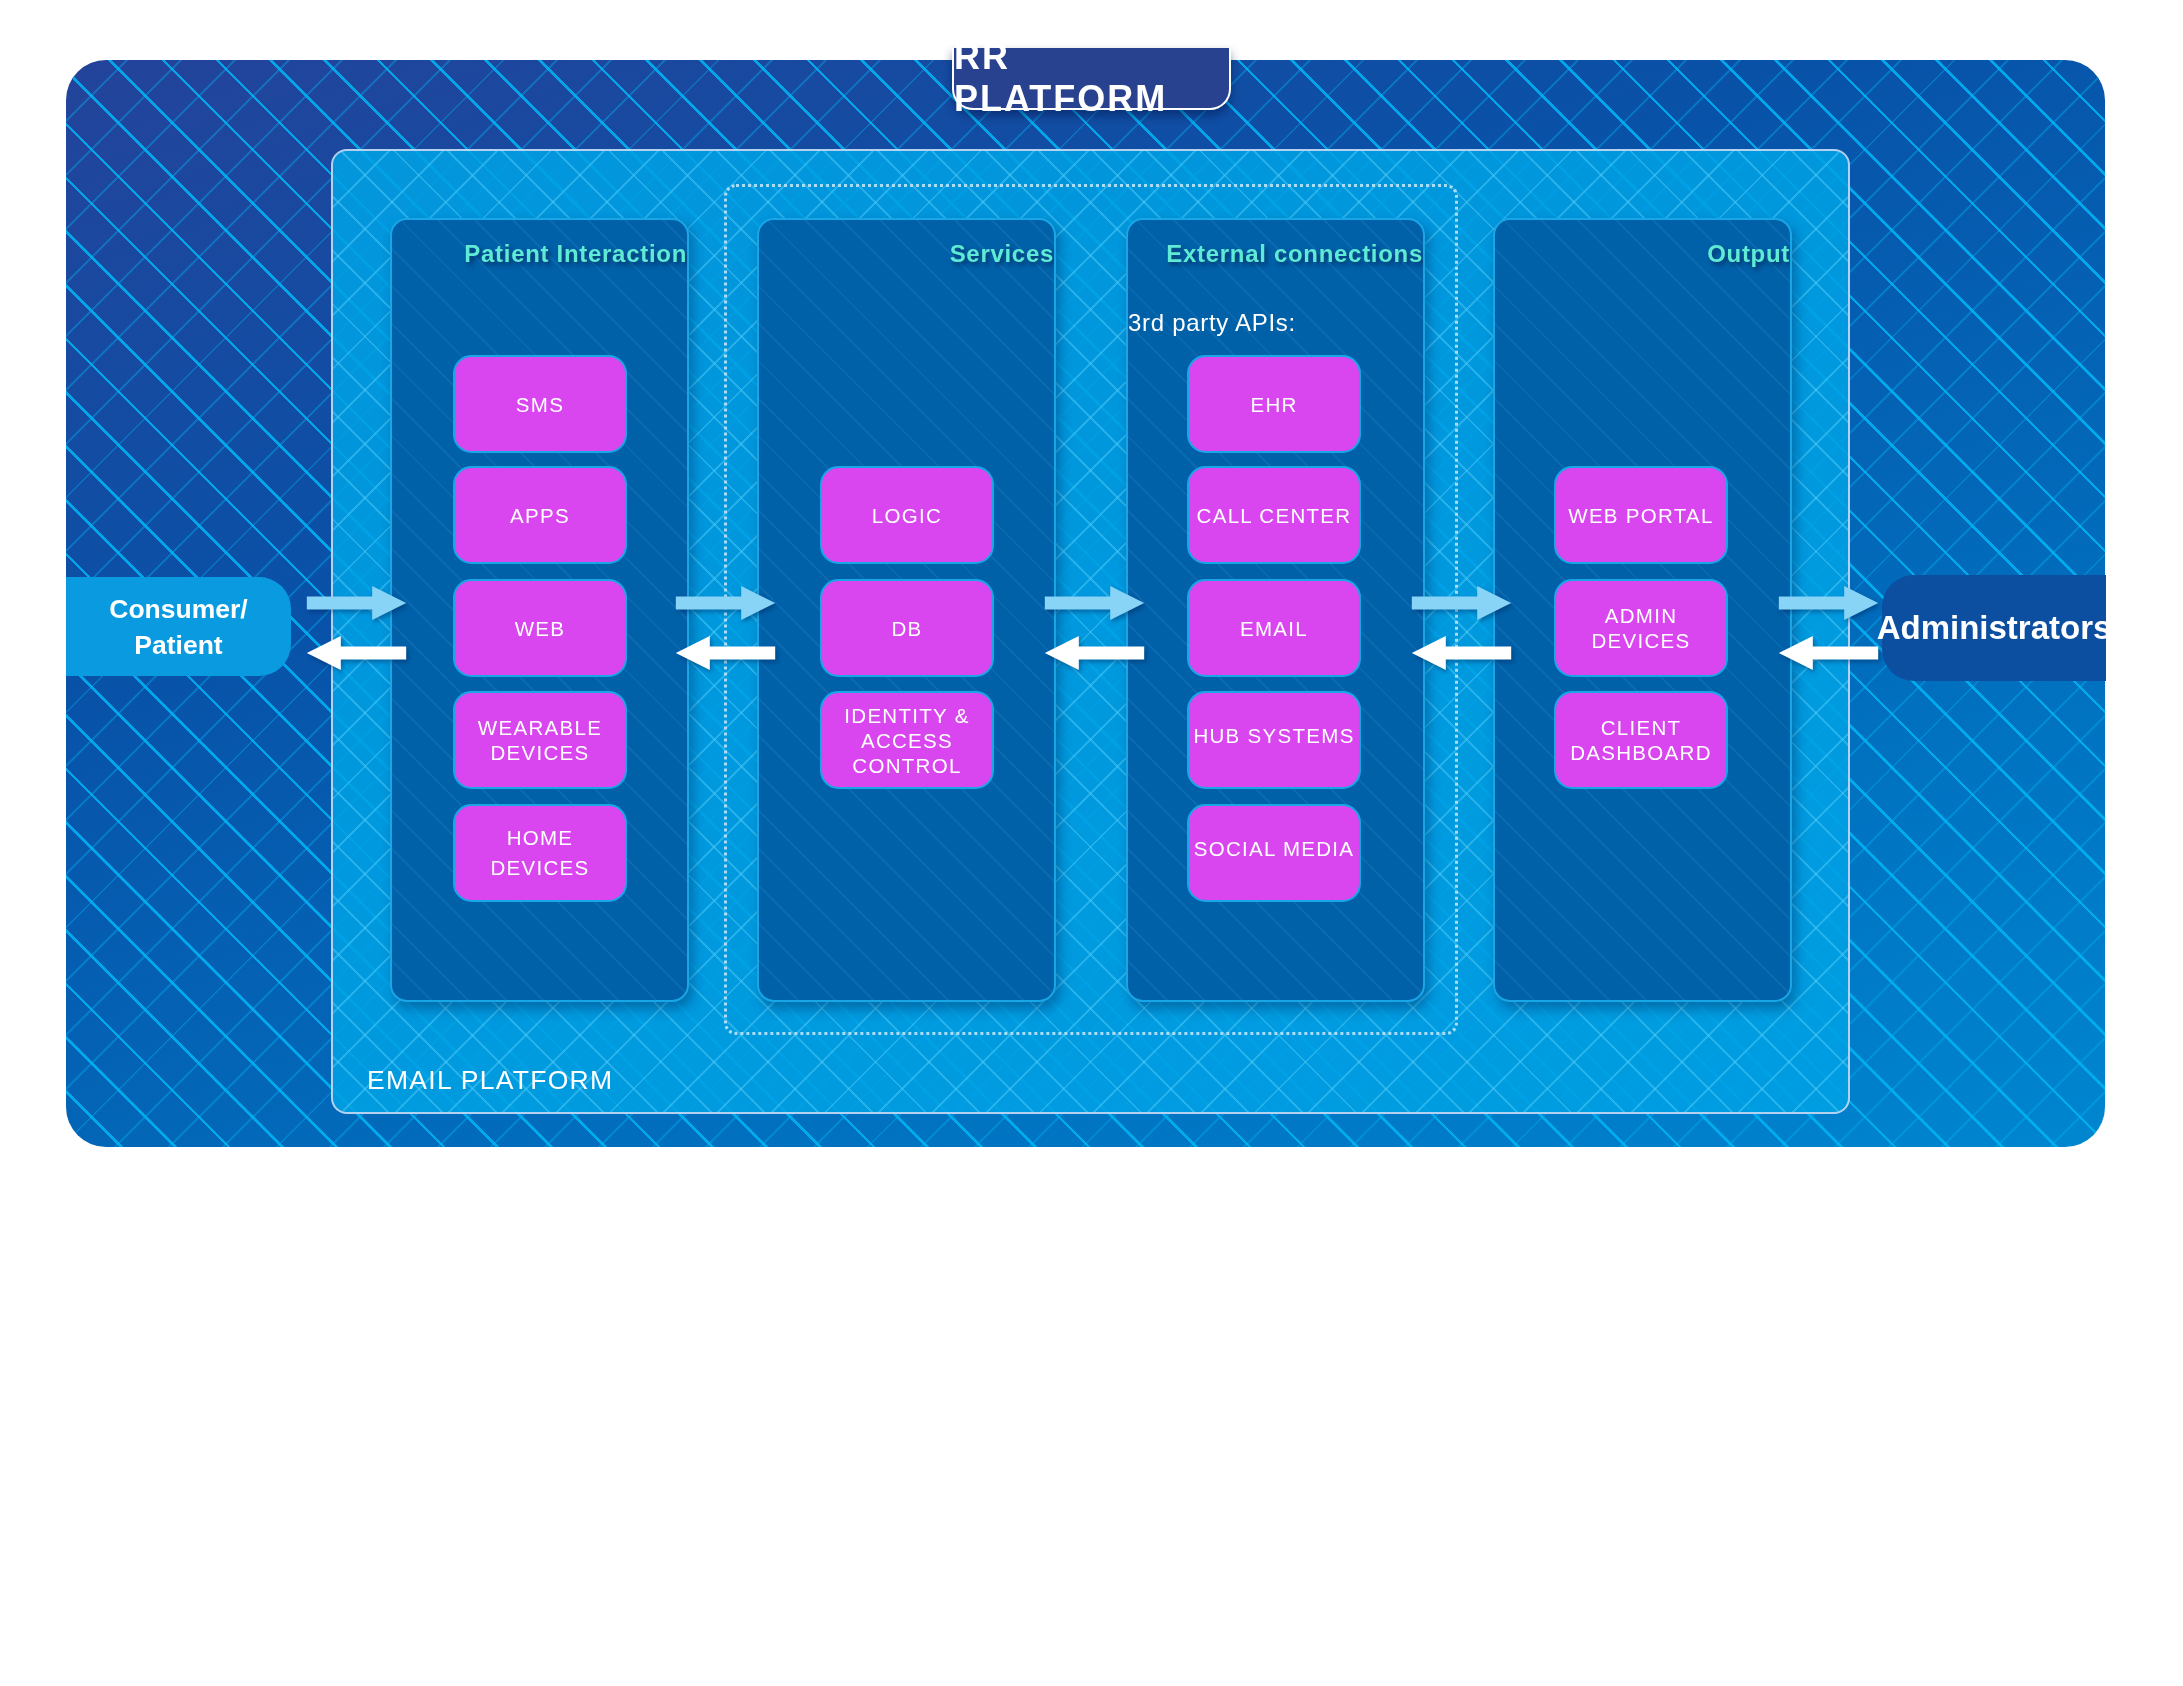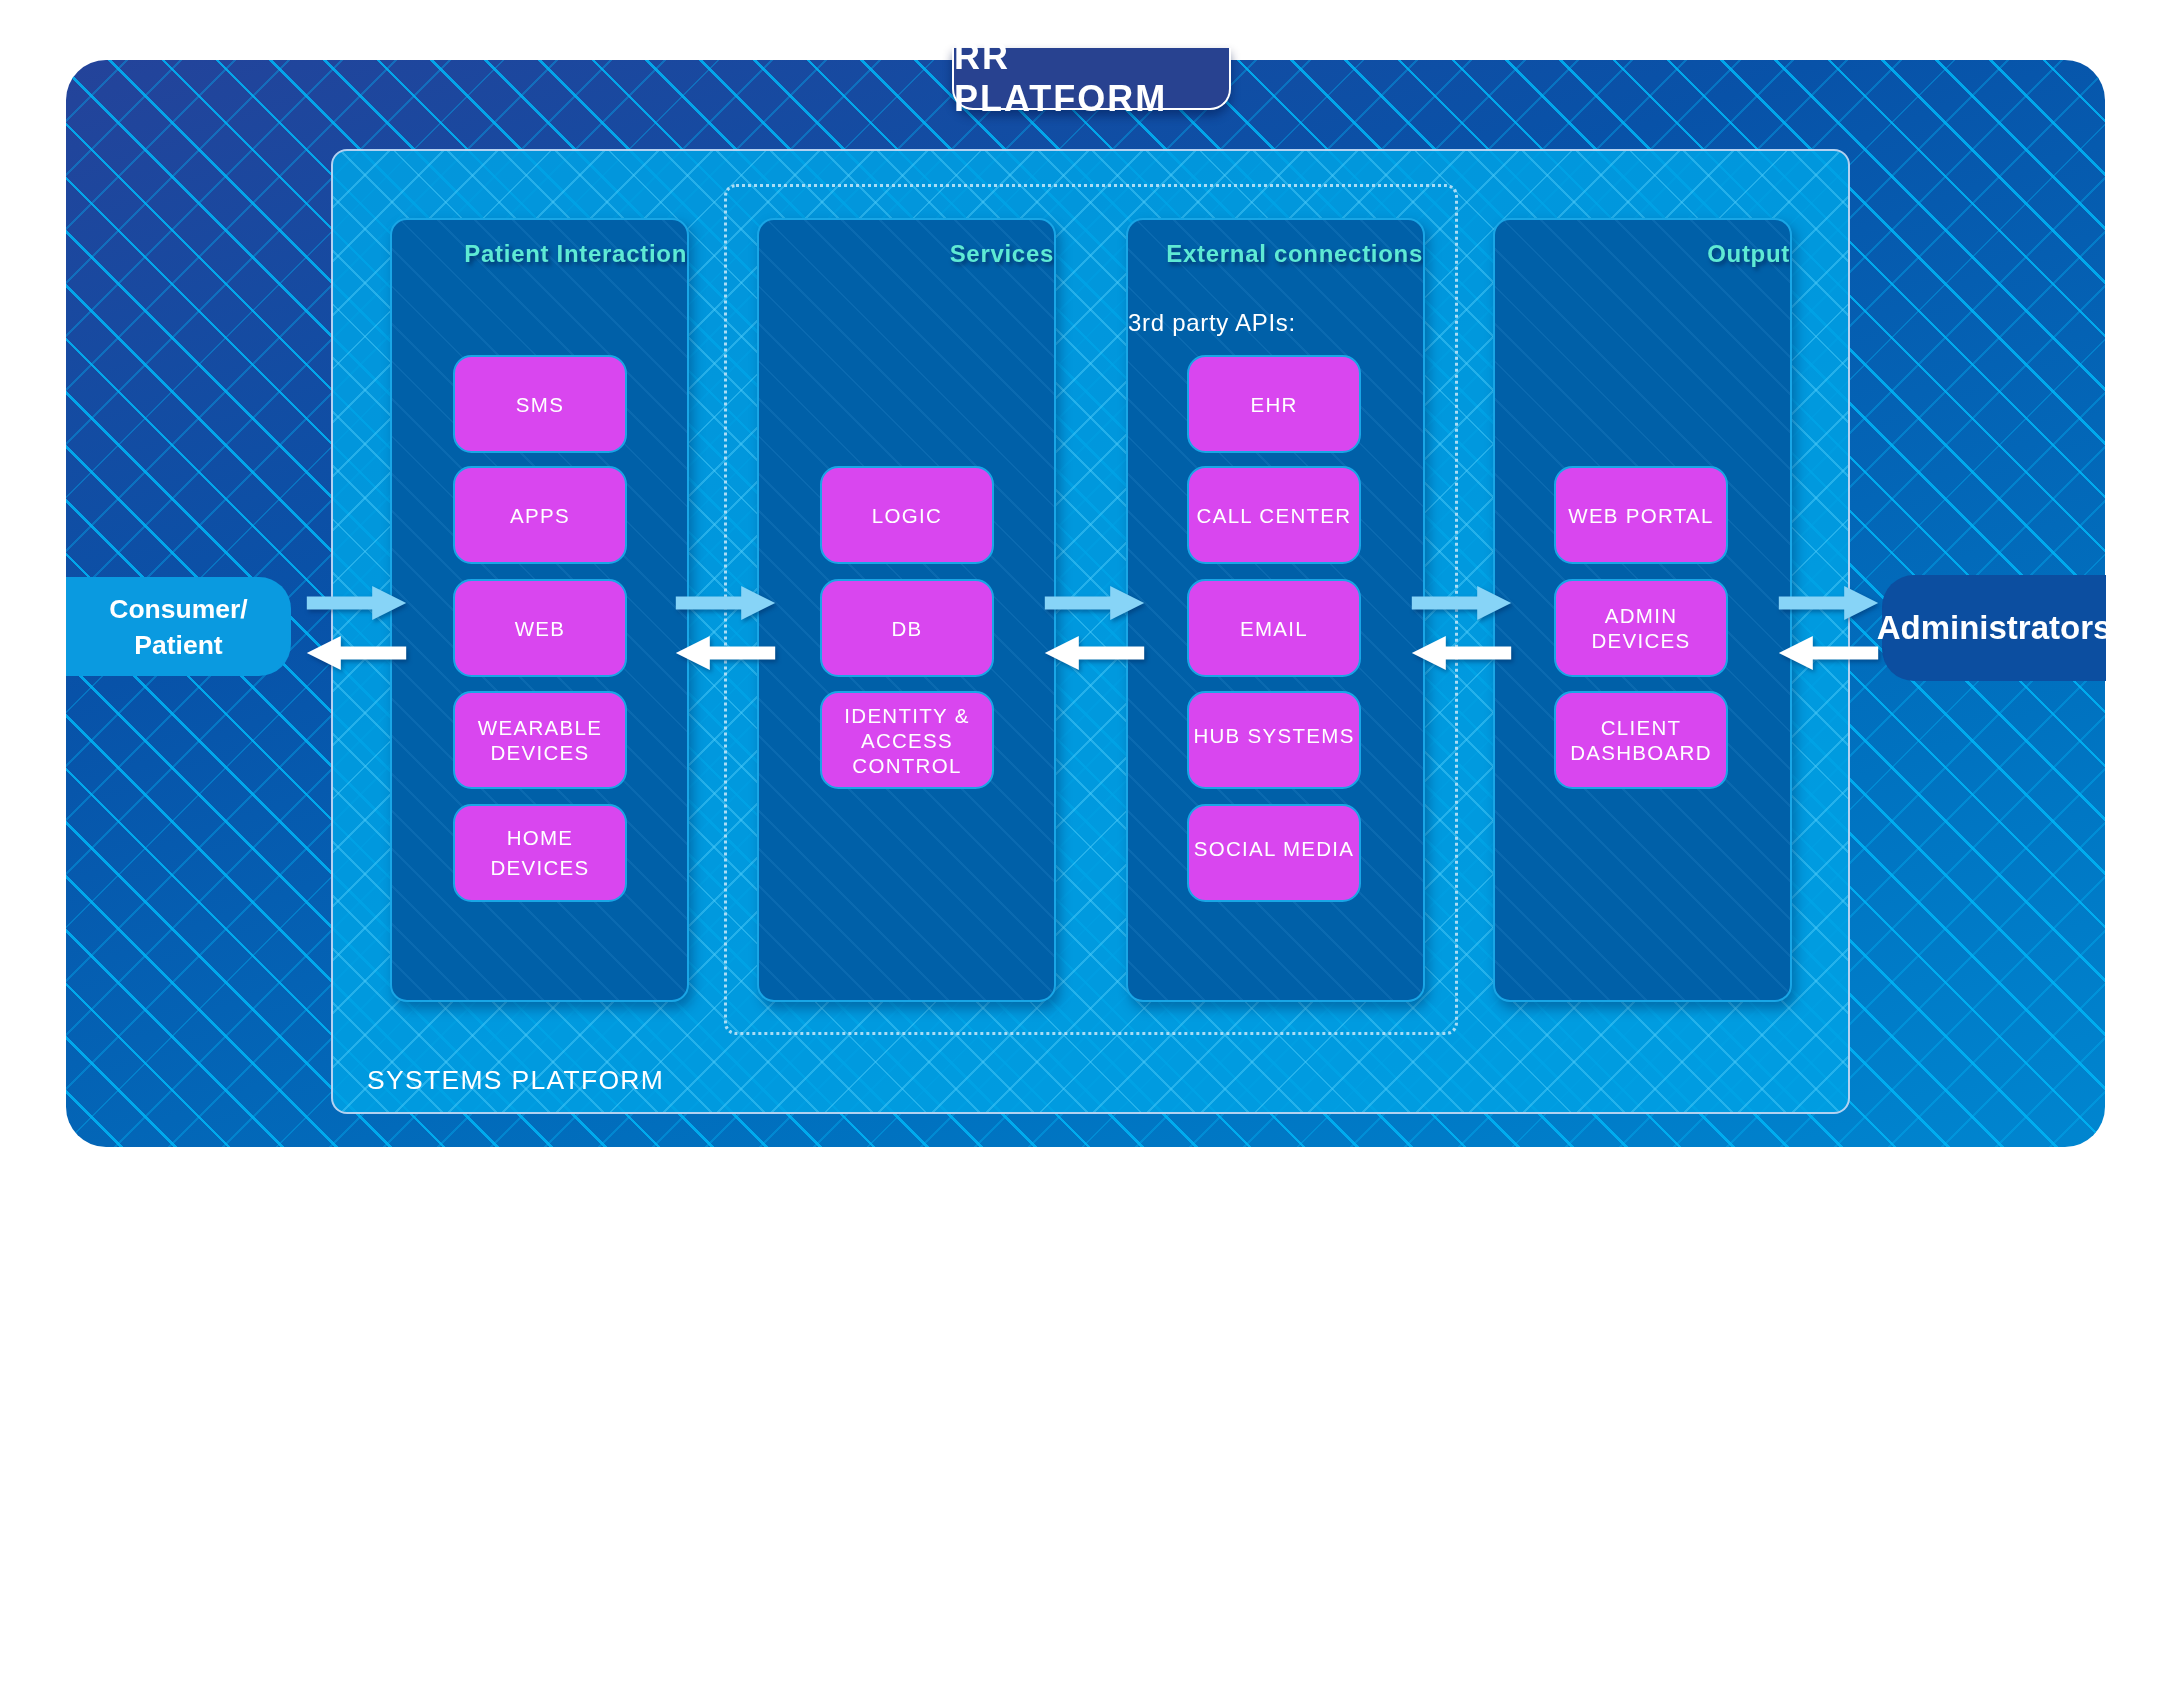--- a/index.html
+++ b/index.html
@@ -69,21 +69,21 @@
   <div class="hatch"></div>
 </div>
 
 <div class="tab">
   <span>RR PLATFORM</span>
 </div>
 
 <div class="secure">
   <div class="hatch"></div>
 </div>
-<div class="secure-label">SYSTEMS PLATFORM</div>
+<div class="secure-label">EMAIL PLATFORM</div>
 
 <div class="dotted"></div>
 
 <div class="pill pill-left">Consumer/
 Patient</div>
 <div class="pill pill-right">Administrators</div>
 
 <div class="panel" style="left:390px">
   <div class="hatch"></div>
   <div class="panel-title">Patient Interaction</div>

